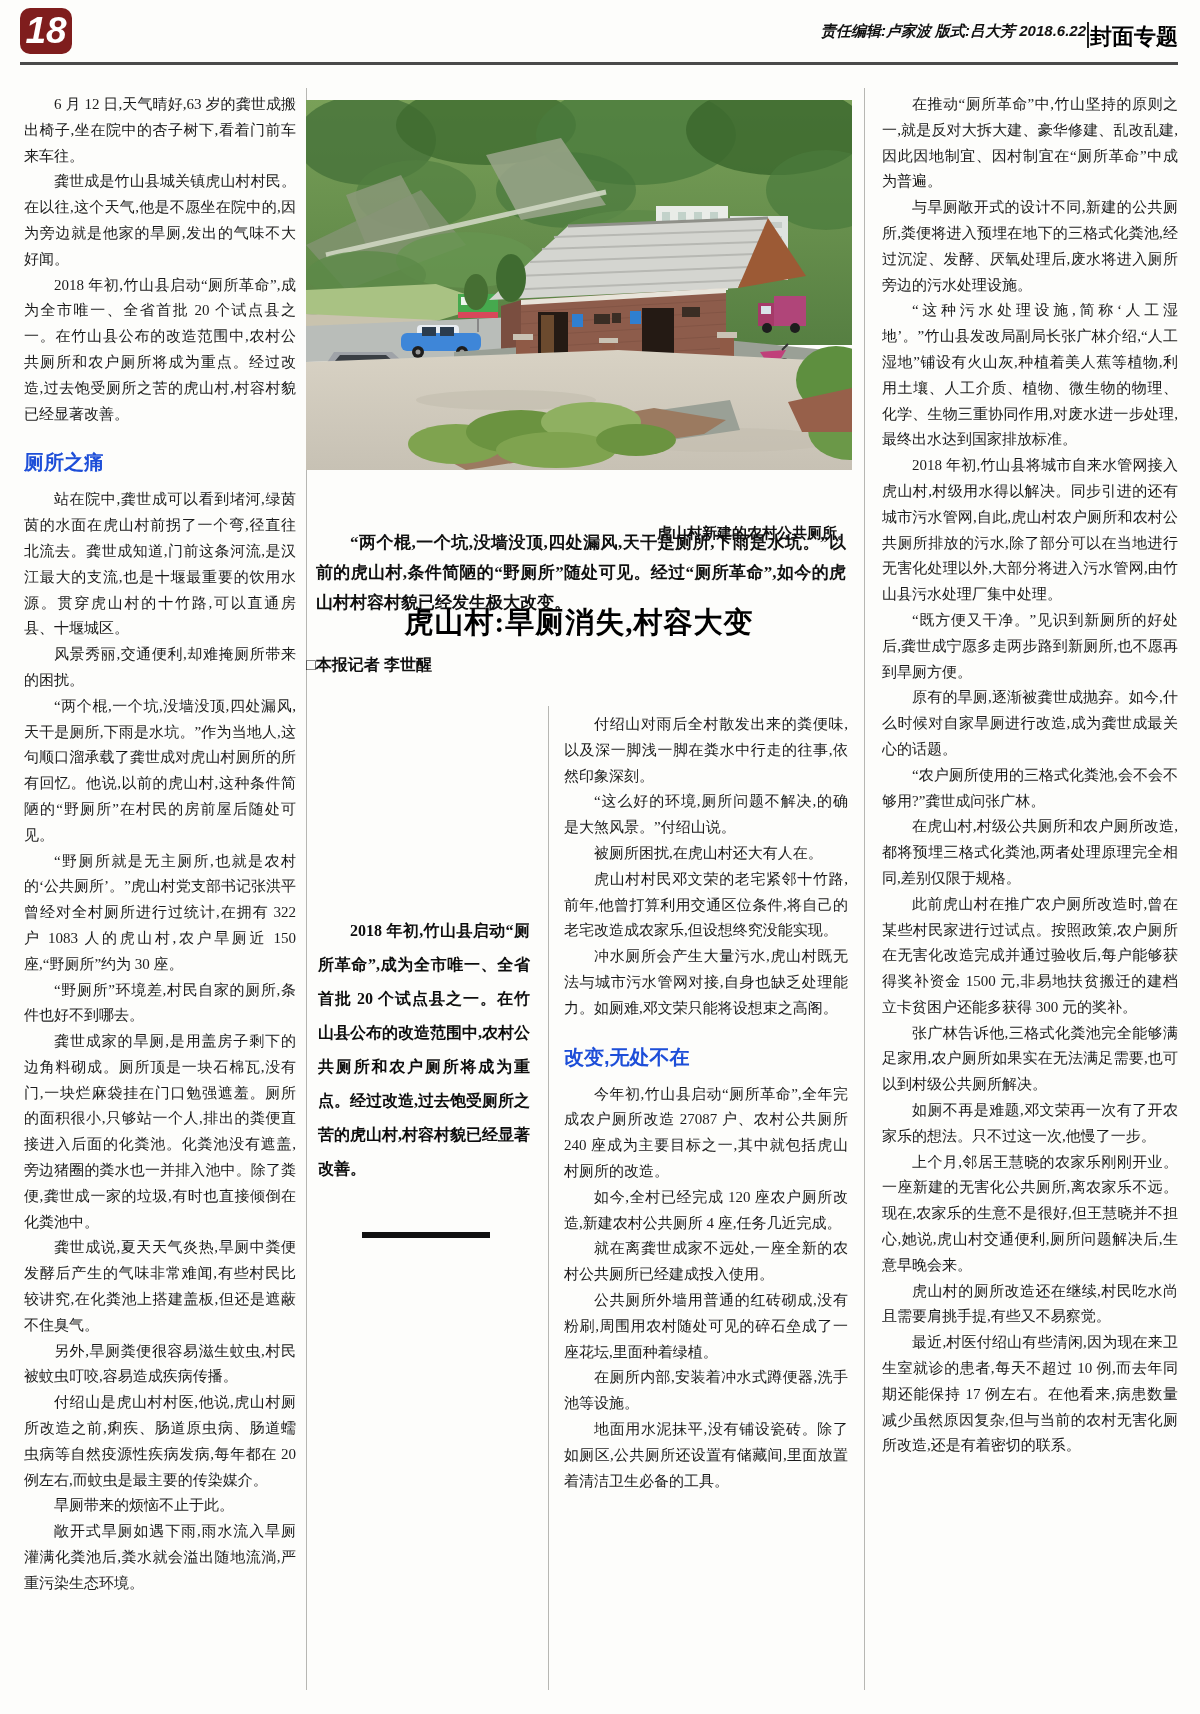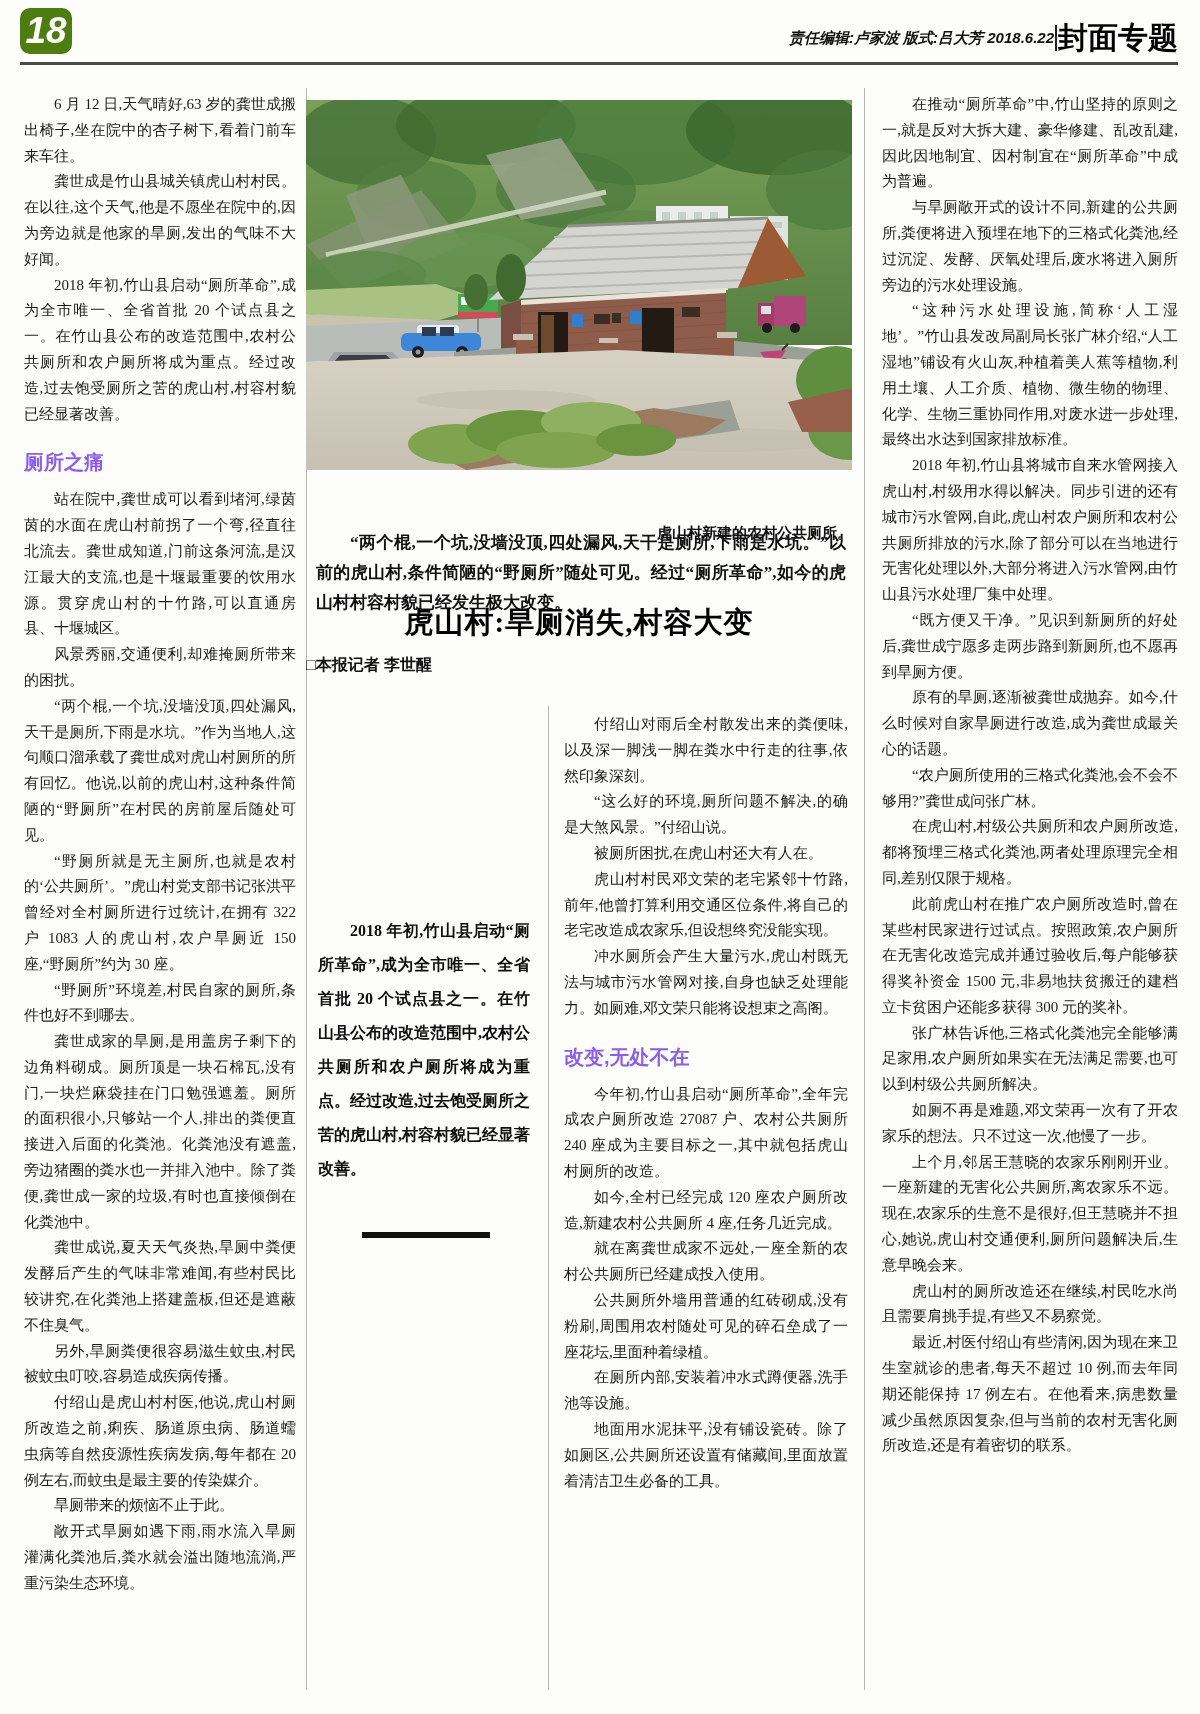--- a/index.html
+++ b/index.html
@@ -10,38 +10,38 @@
   }
   
   .page-num-box{
     position:absolute;left:20px;top:8px;width:52px;height:46px;
     border-radius:10px;display:flex;align-items:center;justify-content:center;
     color:#fff;font-size:37px;font-weight:bold;font-style:italic;
     font-family:"Liberation Sans","DejaVu Sans",sans-serif;
   }
   .masthead-right{
     position:absolute;right:22px;top:22px;height:32px;
-    display:flex;align-items:center;gap:1px;
+    display:flex;align-items:flex-start;gap:1px;
     font-family:"Liberation Sans","DejaVu Sans",sans-serif;
   }
   .editor-line{font-size:15px;font-weight:bold;font-style:italic;color:#111;}
   .masthead-sep{width:2px;height:26px;background:#222;}
-  .section-label{font-size:30px;font-weight:bold;color:#000;}
+  .section-label{font-size:22px;font-weight:bold;color:#000;}
   .header-rule{position:absolute;left:20px;top:62px;width:1158px;height:3px;background:#4a4a4a;}
   
   .vdiv{position:absolute;width:1px;background:#b7b7b3;}
   
   .textcol{position:absolute;overflow:hidden;}
   .para{
     margin:0;font-size:15px;line-height:25.8px;text-indent:2em;
     text-align:justify;text-justify:inter-ideograph;color:#1b1b1b;
   }
   .subhead{
     font-family:"Liberation Sans","DejaVu Sans",sans-serif;
-    font-size:20px;font-weight:bold;color:#8b5cf6;
+    font-size:20px;font-weight:bold;color:#1d4ed8;
     margin:22px 0 12px 0;text-indent:0;line-height:26px;
   }
   
   .photo-frame{position:absolute;left:306px;top:100px;width:546px;height:370px;overflow:hidden;}
   .photo-caption{
     position:absolute;left:306px;top:477px;width:546px;text-align:right;
     font-family:"Liberation Sans","DejaVu Sans",sans-serif;
     font-size:15px;font-weight:bold;color:#111;margin-top:47px;
   }
   .lead-para{
@@ -62,21 +62,21 @@
   .pull-quote{
     position:absolute;left:318px;top:898px;width:212px;
     font-size:16px;line-height:34px;font-weight:bold;text-indent:2em;
     text-align:justify;text-justify:inter-ideograph;color:#0d0d0d;
   }
   .end-mark{position:absolute;left:362px;top:1232px;width:128px;height:6px;background:#111;}
 </style>
 </head>
 <body>
 
-<div class="page-num-box" style="background:#4d7c0f;">
+<div class="page-num-box" style="background:#7f1d1d;">
   <span>18</span>
 </div>
 <div class="masthead-right">
   <span class="editor-line">责任编辑:卢家波  版式:吕大芳  2018.6.22</span>
   <span class="masthead-sep"></span>
   <span class="section-label">封面专题</span>
 </div>
 <div class="header-rule"></div>
 
 <div class="vdiv" style="left:306px;top:88px;height:1602px;"></div>

